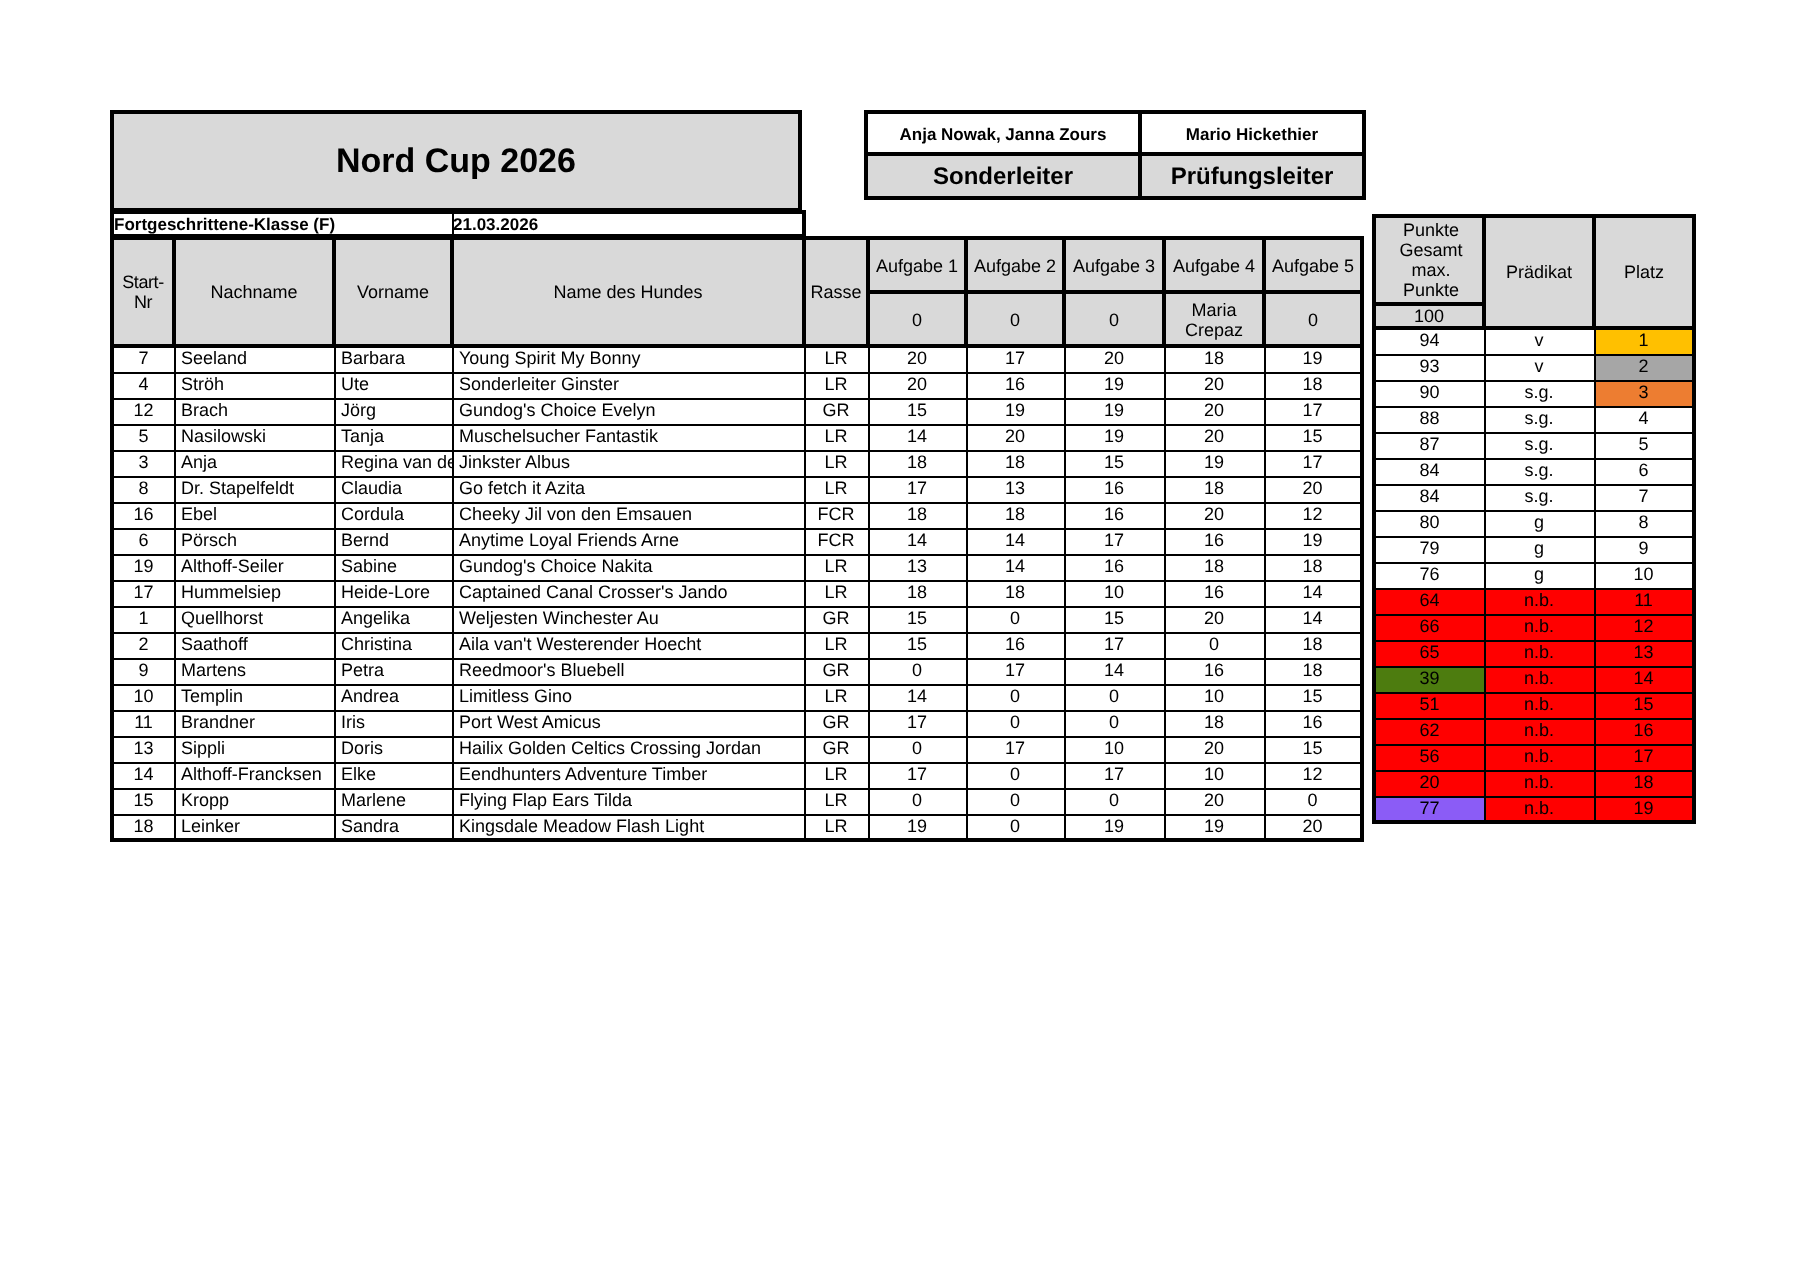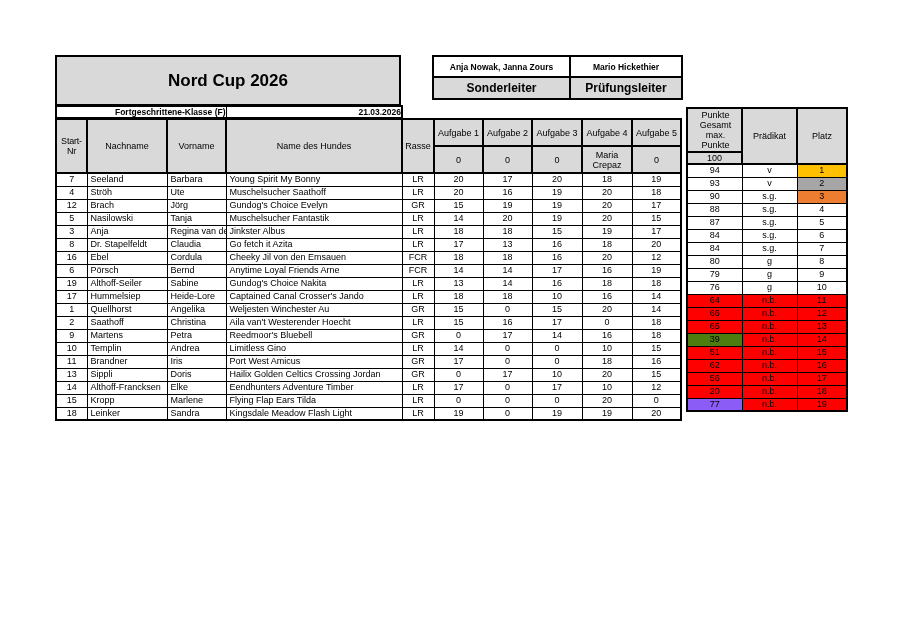--- a/index.html
+++ b/index.html
@@ -27,21 +27,21 @@
   .leiter-table th { background:#D9D9D9; font-size:12px; font-weight:bold; height:22px; }
   .leiter-table td { background:#fff; font-size:8.5px; font-weight:bold; height:21px; }
 
   
   .klasse-table {
     position:absolute; left:55px; top:105px; width:346px;
     border-collapse:collapse; table-layout:fixed; border:2px solid #000;
   }
   .klasse-table td {
     border:1.5px solid #000; background:#fff; height:12px;
-    text-align:right; font-size:8.5px; font-weight:bold; line-height:10px;margin-top:40px;
+    text-align:left; font-size:8.5px; font-weight:bold; line-height:10px;margin-top:40px;
   }
 
   
   .grid { border-collapse:collapse; table-layout:fixed; border:2px solid #000; position:absolute; }
   .grid th {
     background:#D9D9D9; border:2px solid #000; font-weight:normal;
     font-size:9px; text-align:center; vertical-align:middle; line-height:10px;
   }
   .grid td {
     border:1px solid #000; background:#fff; height:13px;
@@ -142,21 +142,21 @@
           <td class="c-center">20</td>
           <td class="c-center">17</td>
           <td class="c-center">20</td>
           <td class="c-center">18</td>
           <td class="c-center">19</td>
         </tr>
         <tr>
           <td class="c-center">4</td>
           <td class="c-left">Ströh</td>
           <td class="c-left">Ute</td>
-          <td class="c-left">Muschelsucher Saathoff</td>
+          <td class="c-left">Sonderleiter Ginster</td>
           <td class="c-center">LR</td>
           <td class="c-center">20</td>
           <td class="c-center">16</td>
           <td class="c-center">19</td>
           <td class="c-center">20</td>
           <td class="c-center">18</td>
         </tr>
         <tr>
           <td class="c-center">12</td>
           <td class="c-left">Brach</td>

